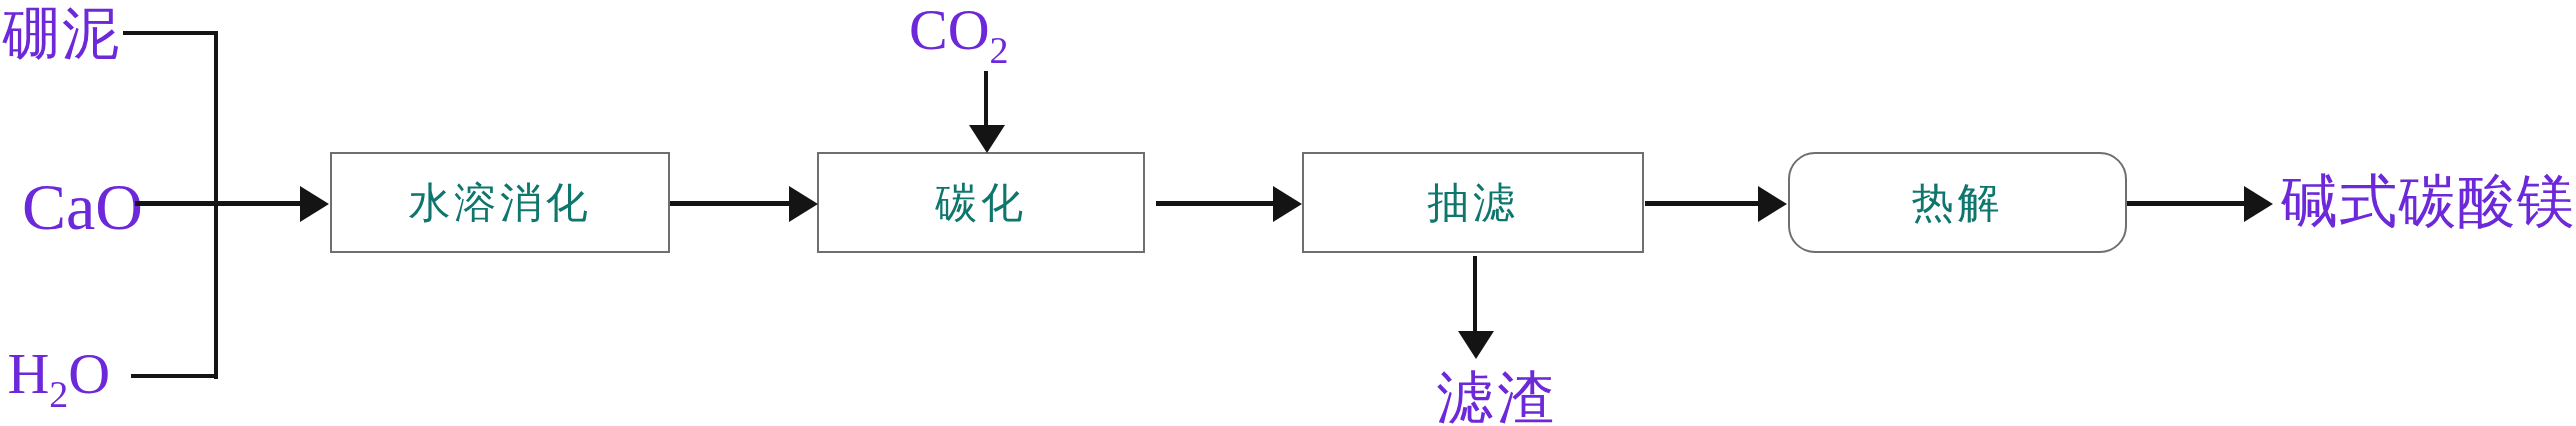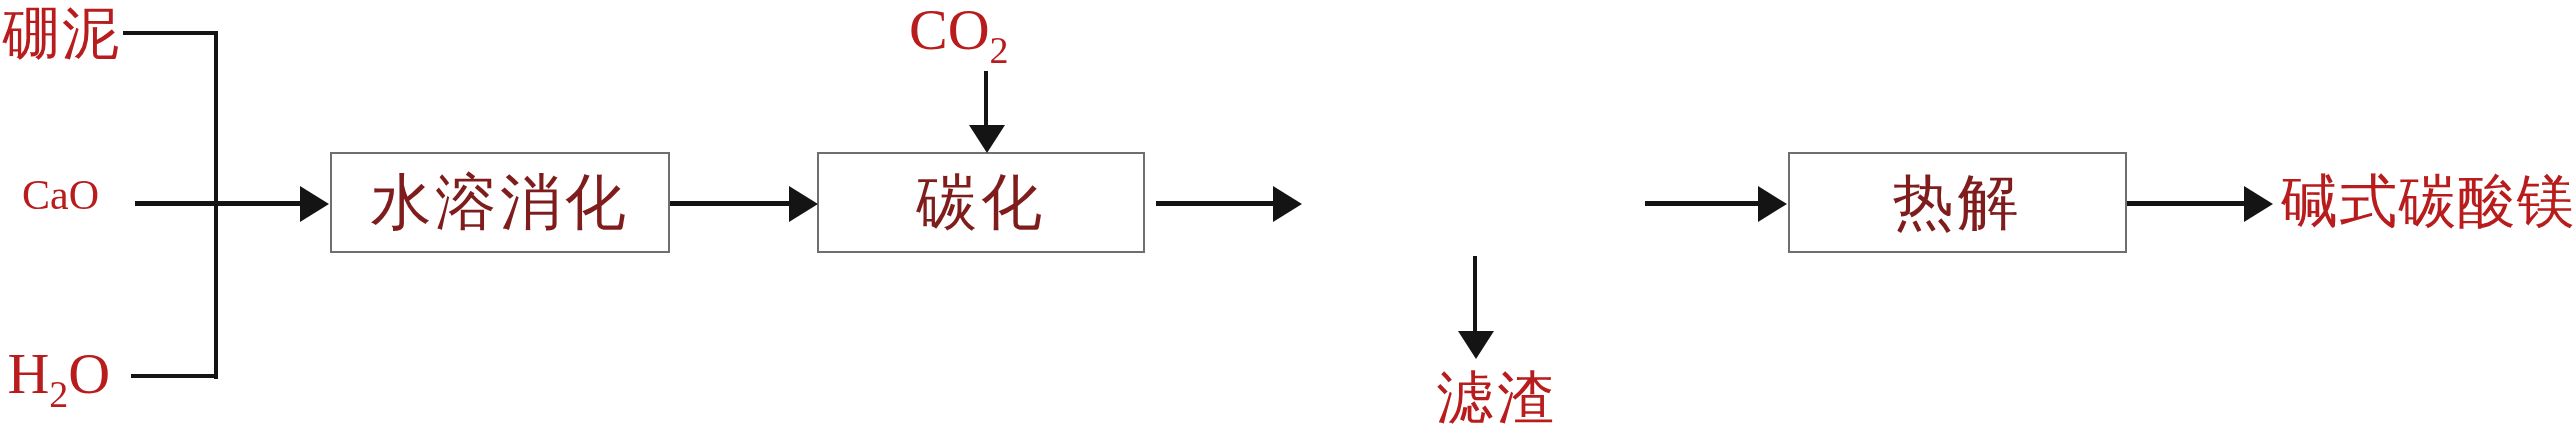--- a/index.html
+++ b/index.html
@@ -14,24 +14,24 @@
     height: 426px;
     background: #ffffff;
     overflow: hidden;
   }
 
   
   .lbl {
     position: absolute;
     line-height: 1;
     white-space: nowrap;
-    color: #b91c1c;
+    color: #6d28d9;
   }
   .lbl-boron { left: 2.5px;  top: 4.9px;   font-size: 57px; letter-spacing: 2.5px; }
-  .lbl-cao   { left: 22px; top: 174px; font-size: 42px; }
+  .lbl-cao   { left: 22px; top: 174px; font-size: 66px; }
   .lbl-h2o   { left: 7.4px; top: 345px; font-size: 58px; }
   .sub {
     font-size: 38px;
     vertical-align: -13.5px;
   }
   .lbl-co2 {
     left: 909px; top: 1.2px; width: 154px;
     font-size: 58px; 
   }
   .lbl-residue {
@@ -46,28 +46,28 @@
   
   .pbox {
     position: absolute;
     top: 152px;
     height: 101px;
     background: #ffffff;
     border: 2.5px solid #6f6f6f;
     display: flex;
     align-items: center;
     justify-content: center;
-    font-size: 61px;
+    font-size: 42px;
     letter-spacing: 3.7px;
-    color: #7f1d1d;
+    color: #0f766e;
   }
   .pbox-1 { left: 330px;  width: 340px; }
   .pbox-2 { left: 817px; width: 328px; }
   .pbox-3 { left: 1302px; width: 342px; }
-  .pbox-4 { left: 1788px; width: 339px; }
+  .pbox-4 { left: 1788px; width: 339px; border-radius: 27px; }
 
   
   .hline, .vline {
     position: absolute;
     background: #141414;
   }
   .hline { height: 4.3px; }
   .vline { width: 4.3px; }
 
   .bracket-top    { left: 123px; top: 31px;  width: 93px; }
@@ -117,20 +117,21 @@
 
   <div class="hline bracket-top"></div>
   <div class="vline bracket-vert"></div>
   <div class="hline bracket-bottom"></div>
 
   <div class="hline line-cao"></div>
   <div class="head-right head-cao"></div>
 
   <div class="pbox pbox-1">水溶消化</div>
   <div class="pbox pbox-2">碳化</div>
+  <div class="pbox pbox-3">抽滤</div>
   <div class="pbox pbox-4">热解</div>
 
   <div class="hline line-a1"></div>
   <div class="head-right head-a1"></div>
 
   <div class="hline line-a2"></div>
   <div class="head-right head-a2"></div>
 
   <div class="hline line-a3"></div>
   <div class="head-right head-a3"></div>

